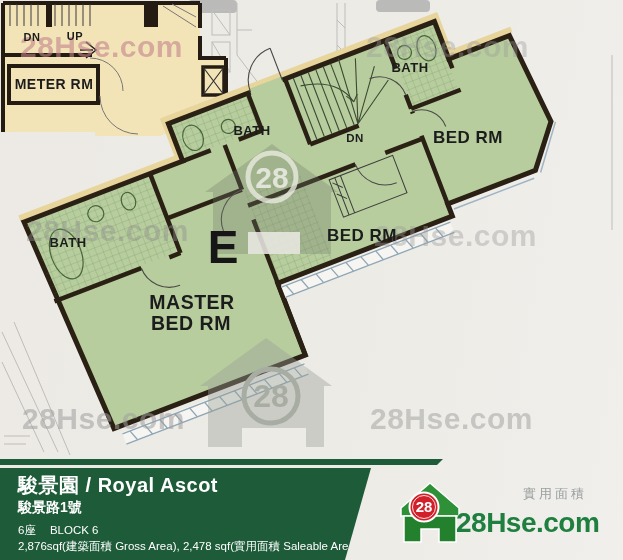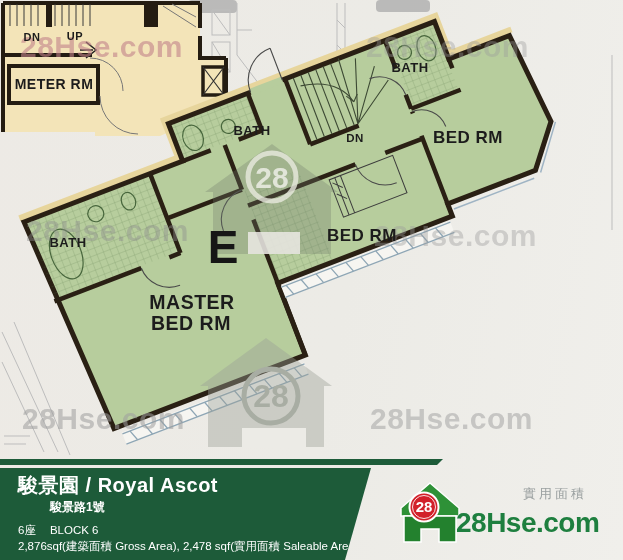--- a/index.html
+++ b/index.html
@@ -10,21 +10,21 @@
   }
   svg text{font-family:"Liberation Sans", sans-serif;}
   .room-label{fill:#1c1c1c;font-weight:700;letter-spacing:.5px;}
   .wm-text{font-weight:700;letter-spacing:.5px;font-size:30px;}
   
   .strip{position:absolute;left:0;top:459px;width:443px;height:6px;background:#1d5b39;
          clip-path:polygon(0 0,100% 0,calc(100% - 6px) 100%,0 100%);}
   .bar{position:absolute;left:0;top:468px;width:623px;height:92px;background:#1d5b39;
        clip-path:polygon(0 0,371px 0,345px 92px,0 92px);color:#fff;}
   .bar .t1{position:absolute;left:18px;top:4px;font-size:20px;font-weight:700;letter-spacing:.5px;}
-  .bar .t2{position:absolute;left:18px;top:31px;font-size:12px;font-weight:700;margin-left:32px;}
+  .bar .t2{position:absolute;left:18px;top:31px;font-size:14px;font-weight:700;}
   .bar .t3{position:absolute;left:18px;top:55px;font-size:11.5px;}
   .bar .t3 .gap{display:inline-block;width:14px;}
   .bar .t4{position:absolute;left:18px;top:71px;font-size:11.5px;}
   .logo-house{position:absolute;left:399px;top:481px;}
   .logo-site{position:absolute;left:456px;top:507px;font-size:28px;font-weight:800;
              color:#1e7f3f;letter-spacing:-.5px;}
   .logo-tagline{position:absolute;left:523px;top:485px;font-size:13px;color:#9aa0a0;letter-spacing:3px;}
 </style>
 </head>
 <body>

